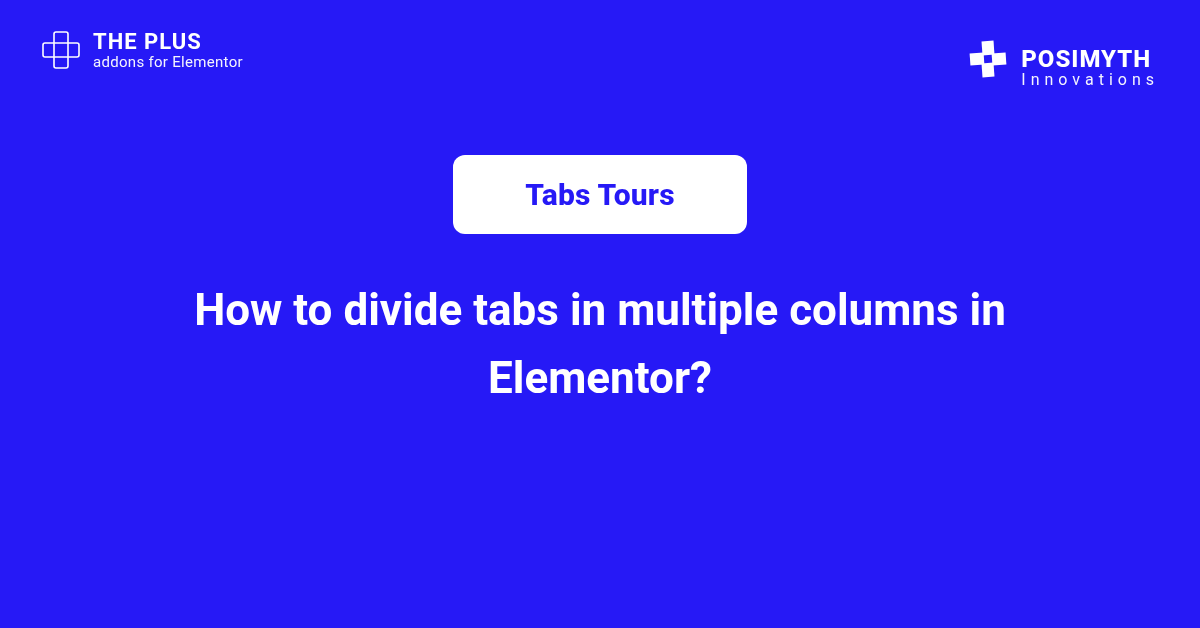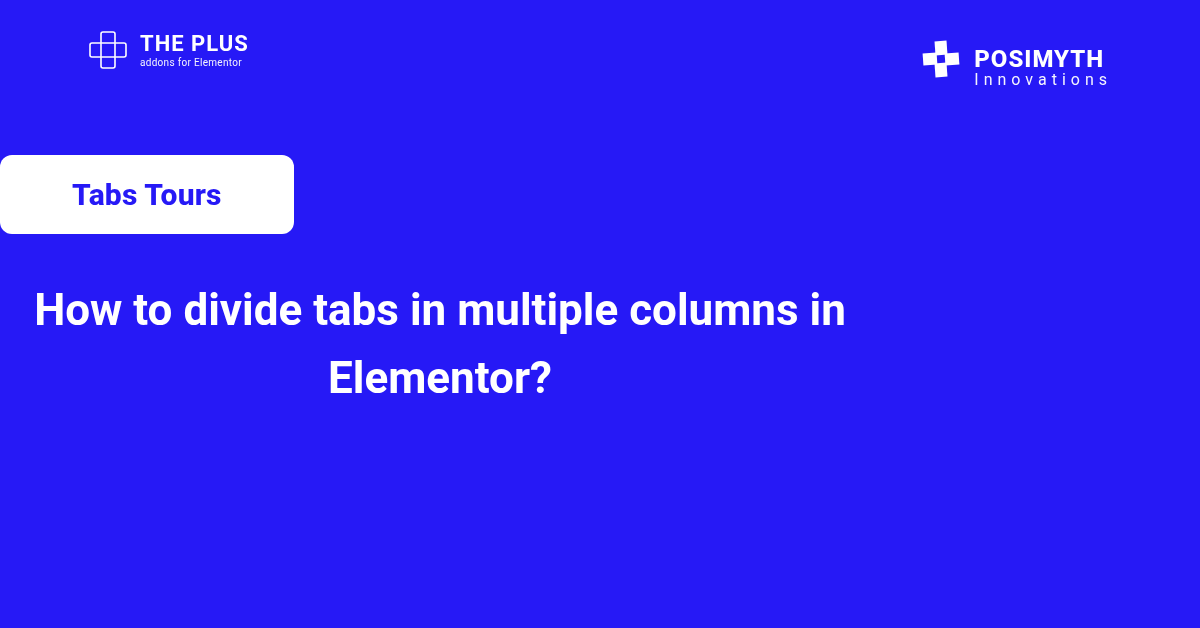--- a/index.html
+++ b/index.html
@@ -12,21 +12,21 @@
     overflow: hidden;
   }
   .header {
     position: absolute;
     top: 30px;
     left: 0;
     right: 0;
     display: flex;
     justify-content: space-between;
     align-items: flex-start;
-    padding: 0 88px;
+    padding: 0 41px;
   }
   .logo-left {
     display: flex;
     align-items: center;
     gap: 12px;
     color: #fff;
   }
   .logo-left-mark {
     width: 40px;
     height: 40px;
@@ -36,24 +36,25 @@
     display: flex;
     flex-direction: column;
     line-height: 1.1;
   }
   .logo-left-title {
     font-size: 22px;
     font-weight: 700;
     letter-spacing: 1px;
   }
   .logo-left-sub {
-    font-size: 10px;
+    font-size: 15px;
     font-weight: 400;
     letter-spacing: 0.3px;
     opacity: 0.95;
+    text-align: center;
   }
   .logo-right {
     display: flex;
     align-items: center;
     gap: 12px;
     color: #fff;
   }
   .logo-right-mark {
     width: 42px;
     height: 42px;
@@ -79,21 +80,21 @@
     letter-spacing: 5px;
     opacity: 0.95;
   }
   .content {
     position: absolute;
     top: 155px;
     left: 0;
     right: 0;
     display: flex;
     flex-direction: column;
-    align-items: flex-start;
+    align-items: center;
     gap: 42px;
   }
   .badge {
     background: #ffffff;
     color: #2619f6;
     border-radius: 12px;
     padding: 22px 72px;
     font-size: 30px;
     font-weight: 800;
     letter-spacing: 0.2px;

